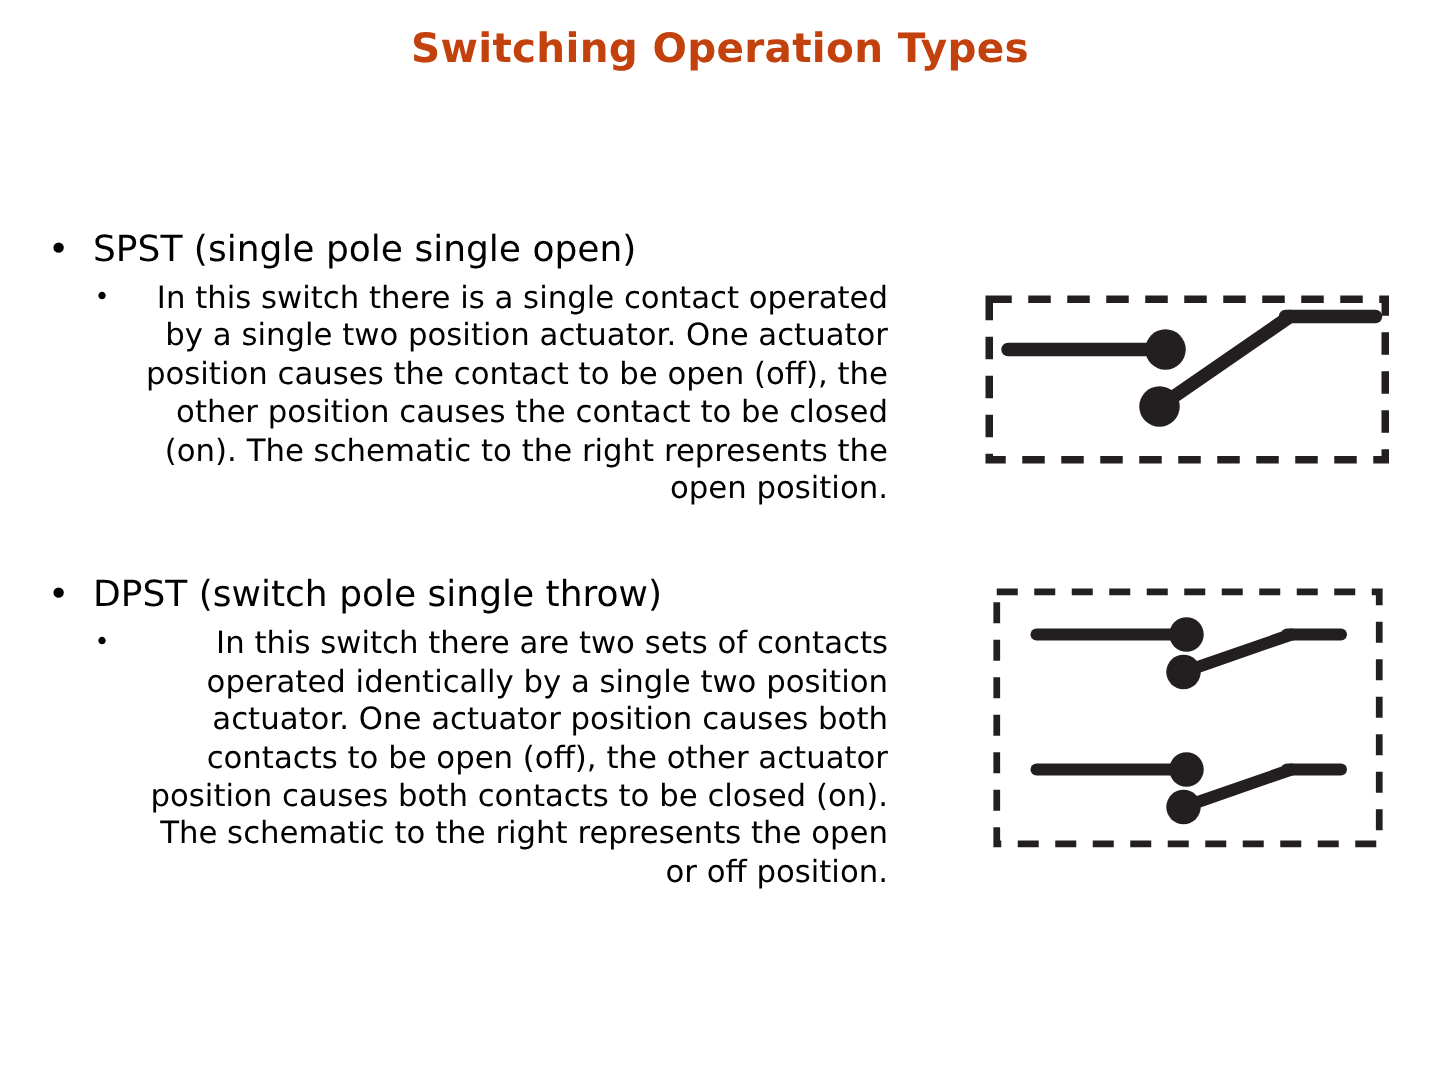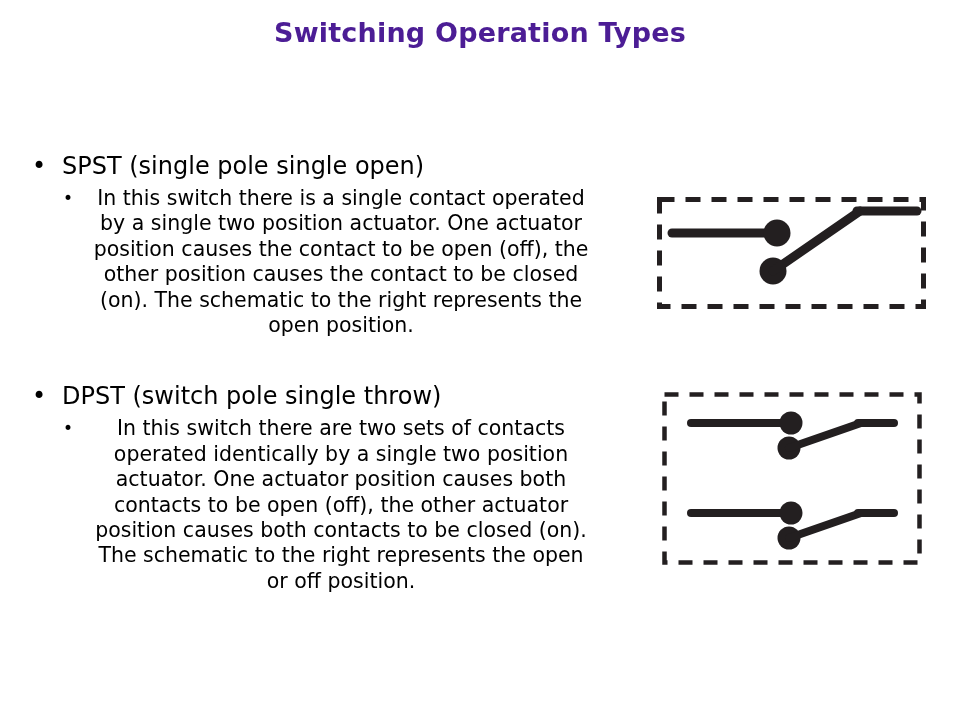--- a/index.html
+++ b/index.html
@@ -21,21 +21,21 @@
   .slide-title {
     position: absolute;
     left: 0;
     top: 16px;
     width: 960px;
     text-align: center;
     font-family: "DejaVu Sans", "Liberation Sans", sans-serif;
     font-size: 27px;
     font-weight: bold;
     letter-spacing: 0.2px;
-    color: #4c1d95;
+    color: #c2410c;
     line-height: 34px;
   }
 
   
   .content-column {
     position: absolute;
     left: 0;
     top: 150px;
     width: 600px;
   }
@@ -74,21 +74,21 @@
   }
   .level2-row .bullet-mark {
     position: absolute;
     left: 63px;
     top: 0;
     font-size: 17px;
     line-height: 25.4px;
   }
   .level2-text {
     display: block;
-    text-align: center;
+    text-align: right;
   }
 
   
   .schematic {
     position: absolute;
   }
   #spst-schematic {
     left: 650px;
     top: 190px;
     width: 285px;

